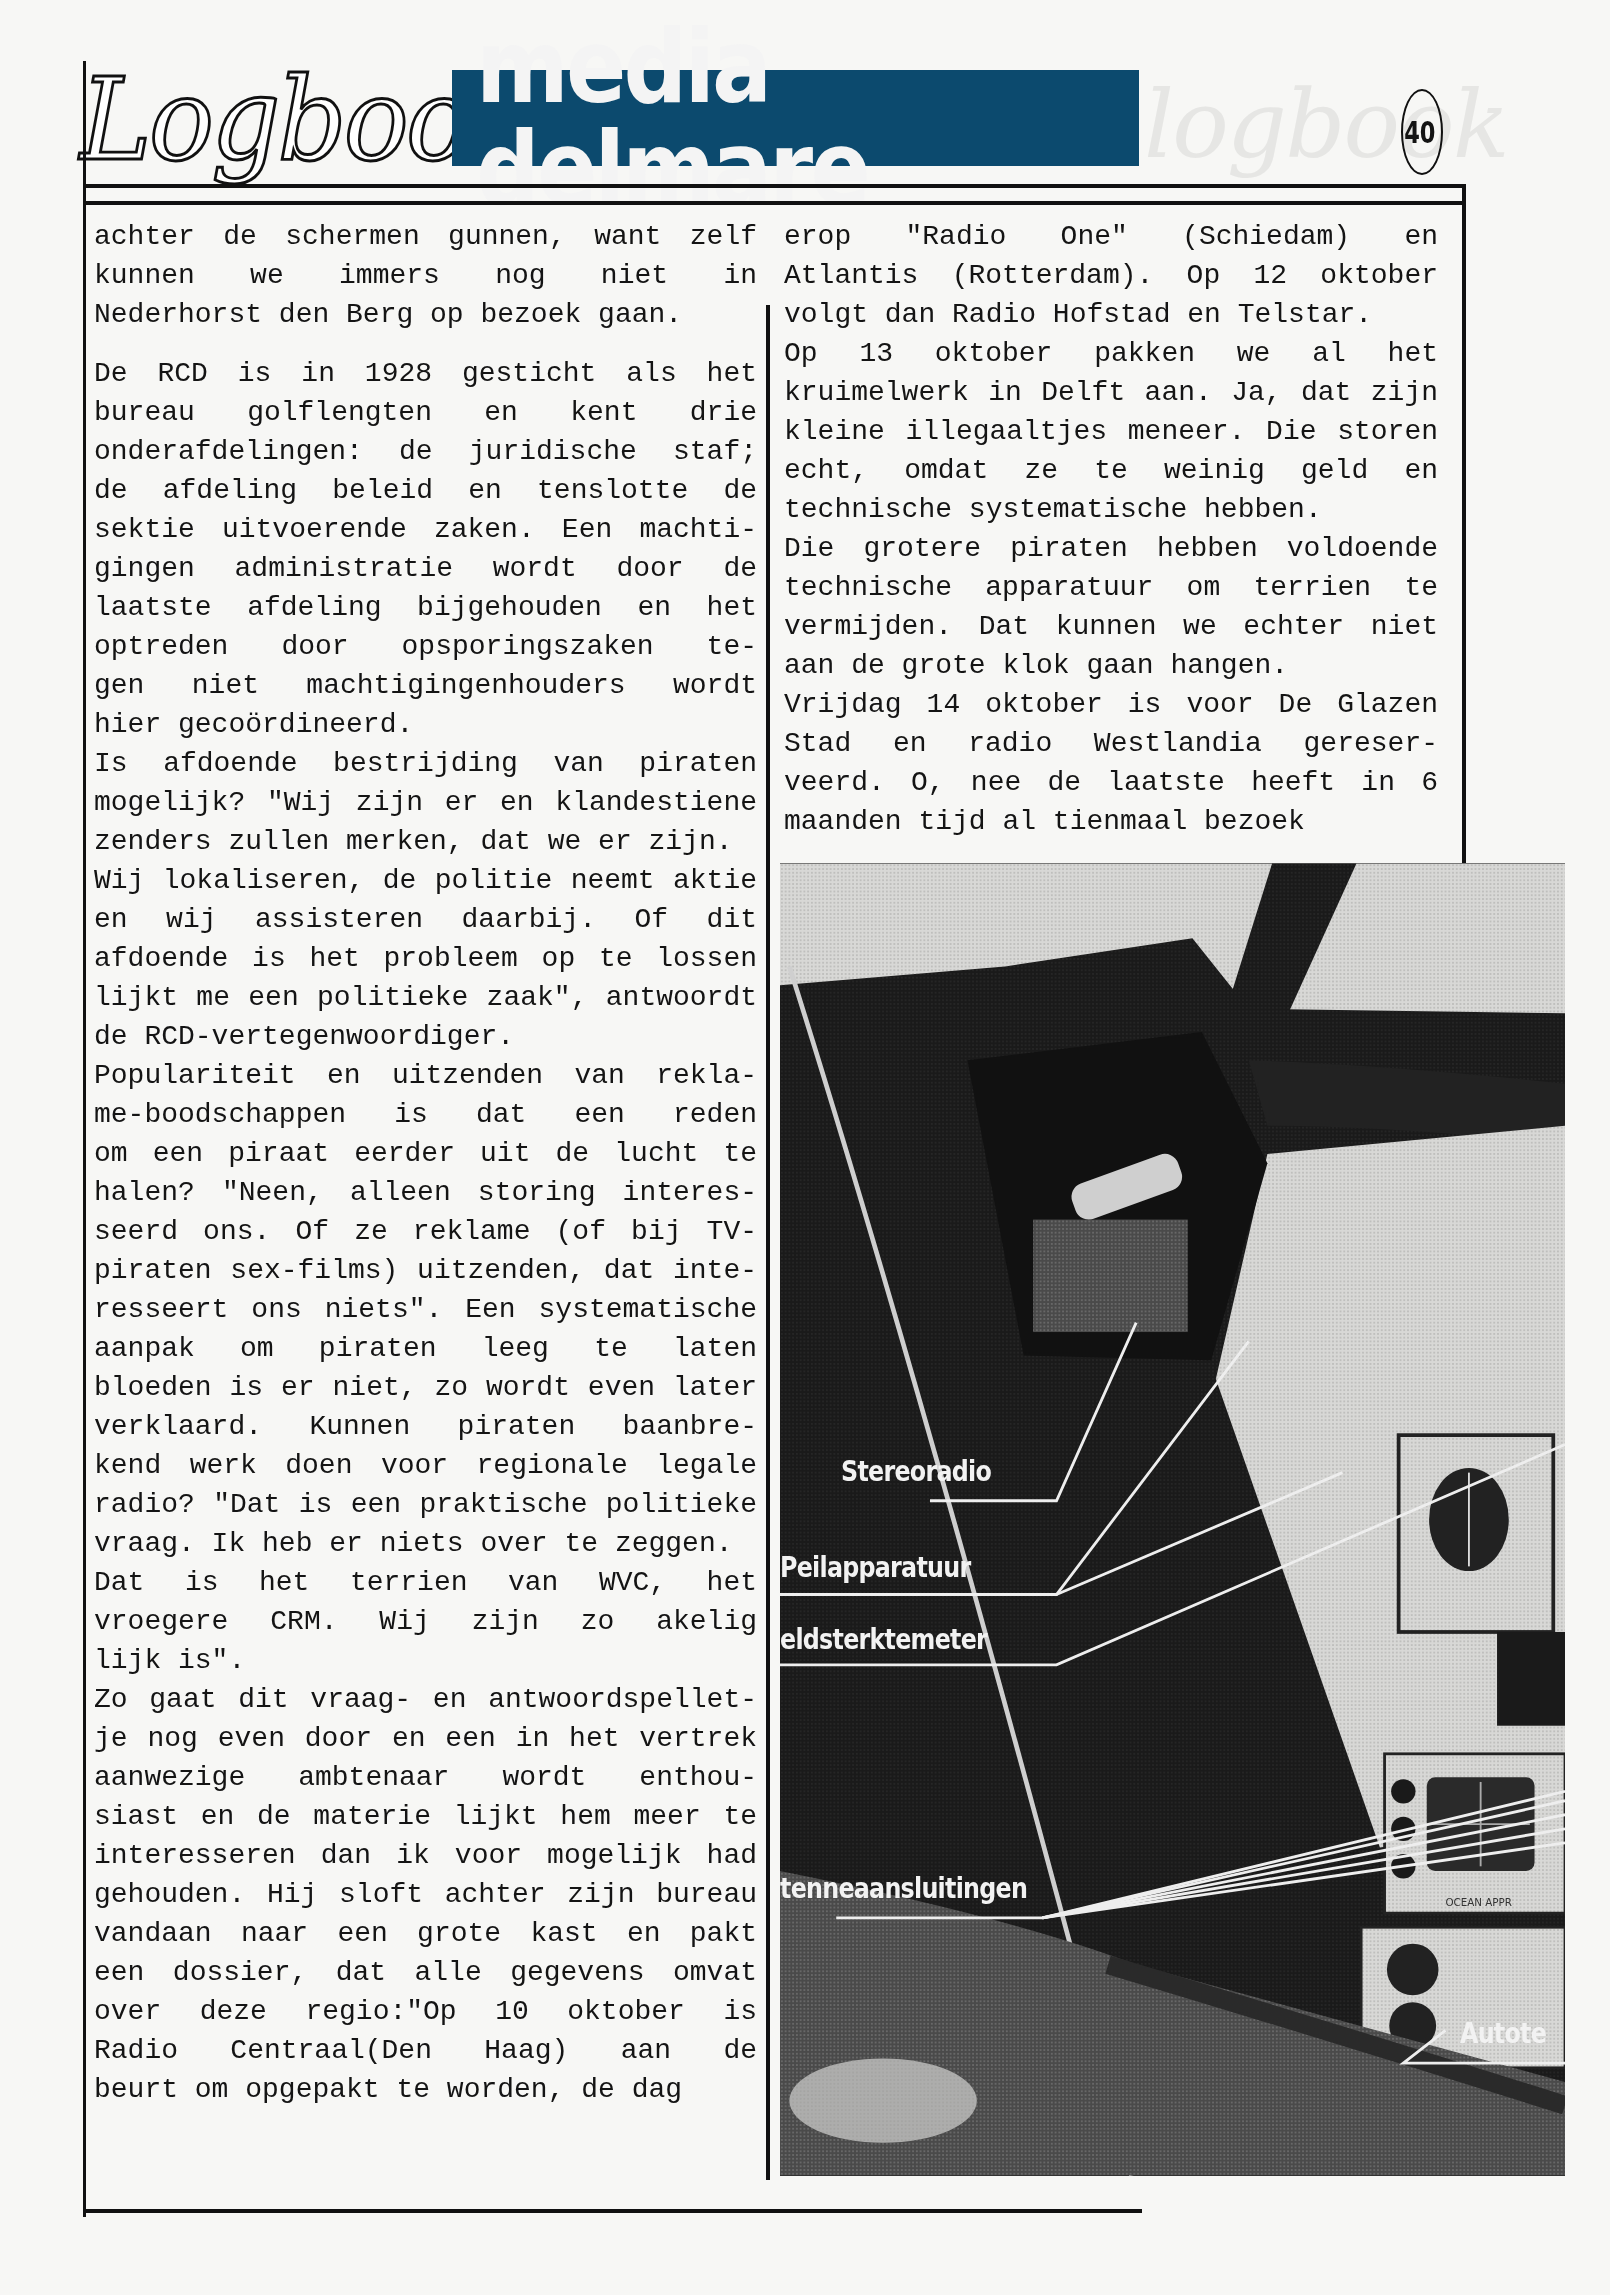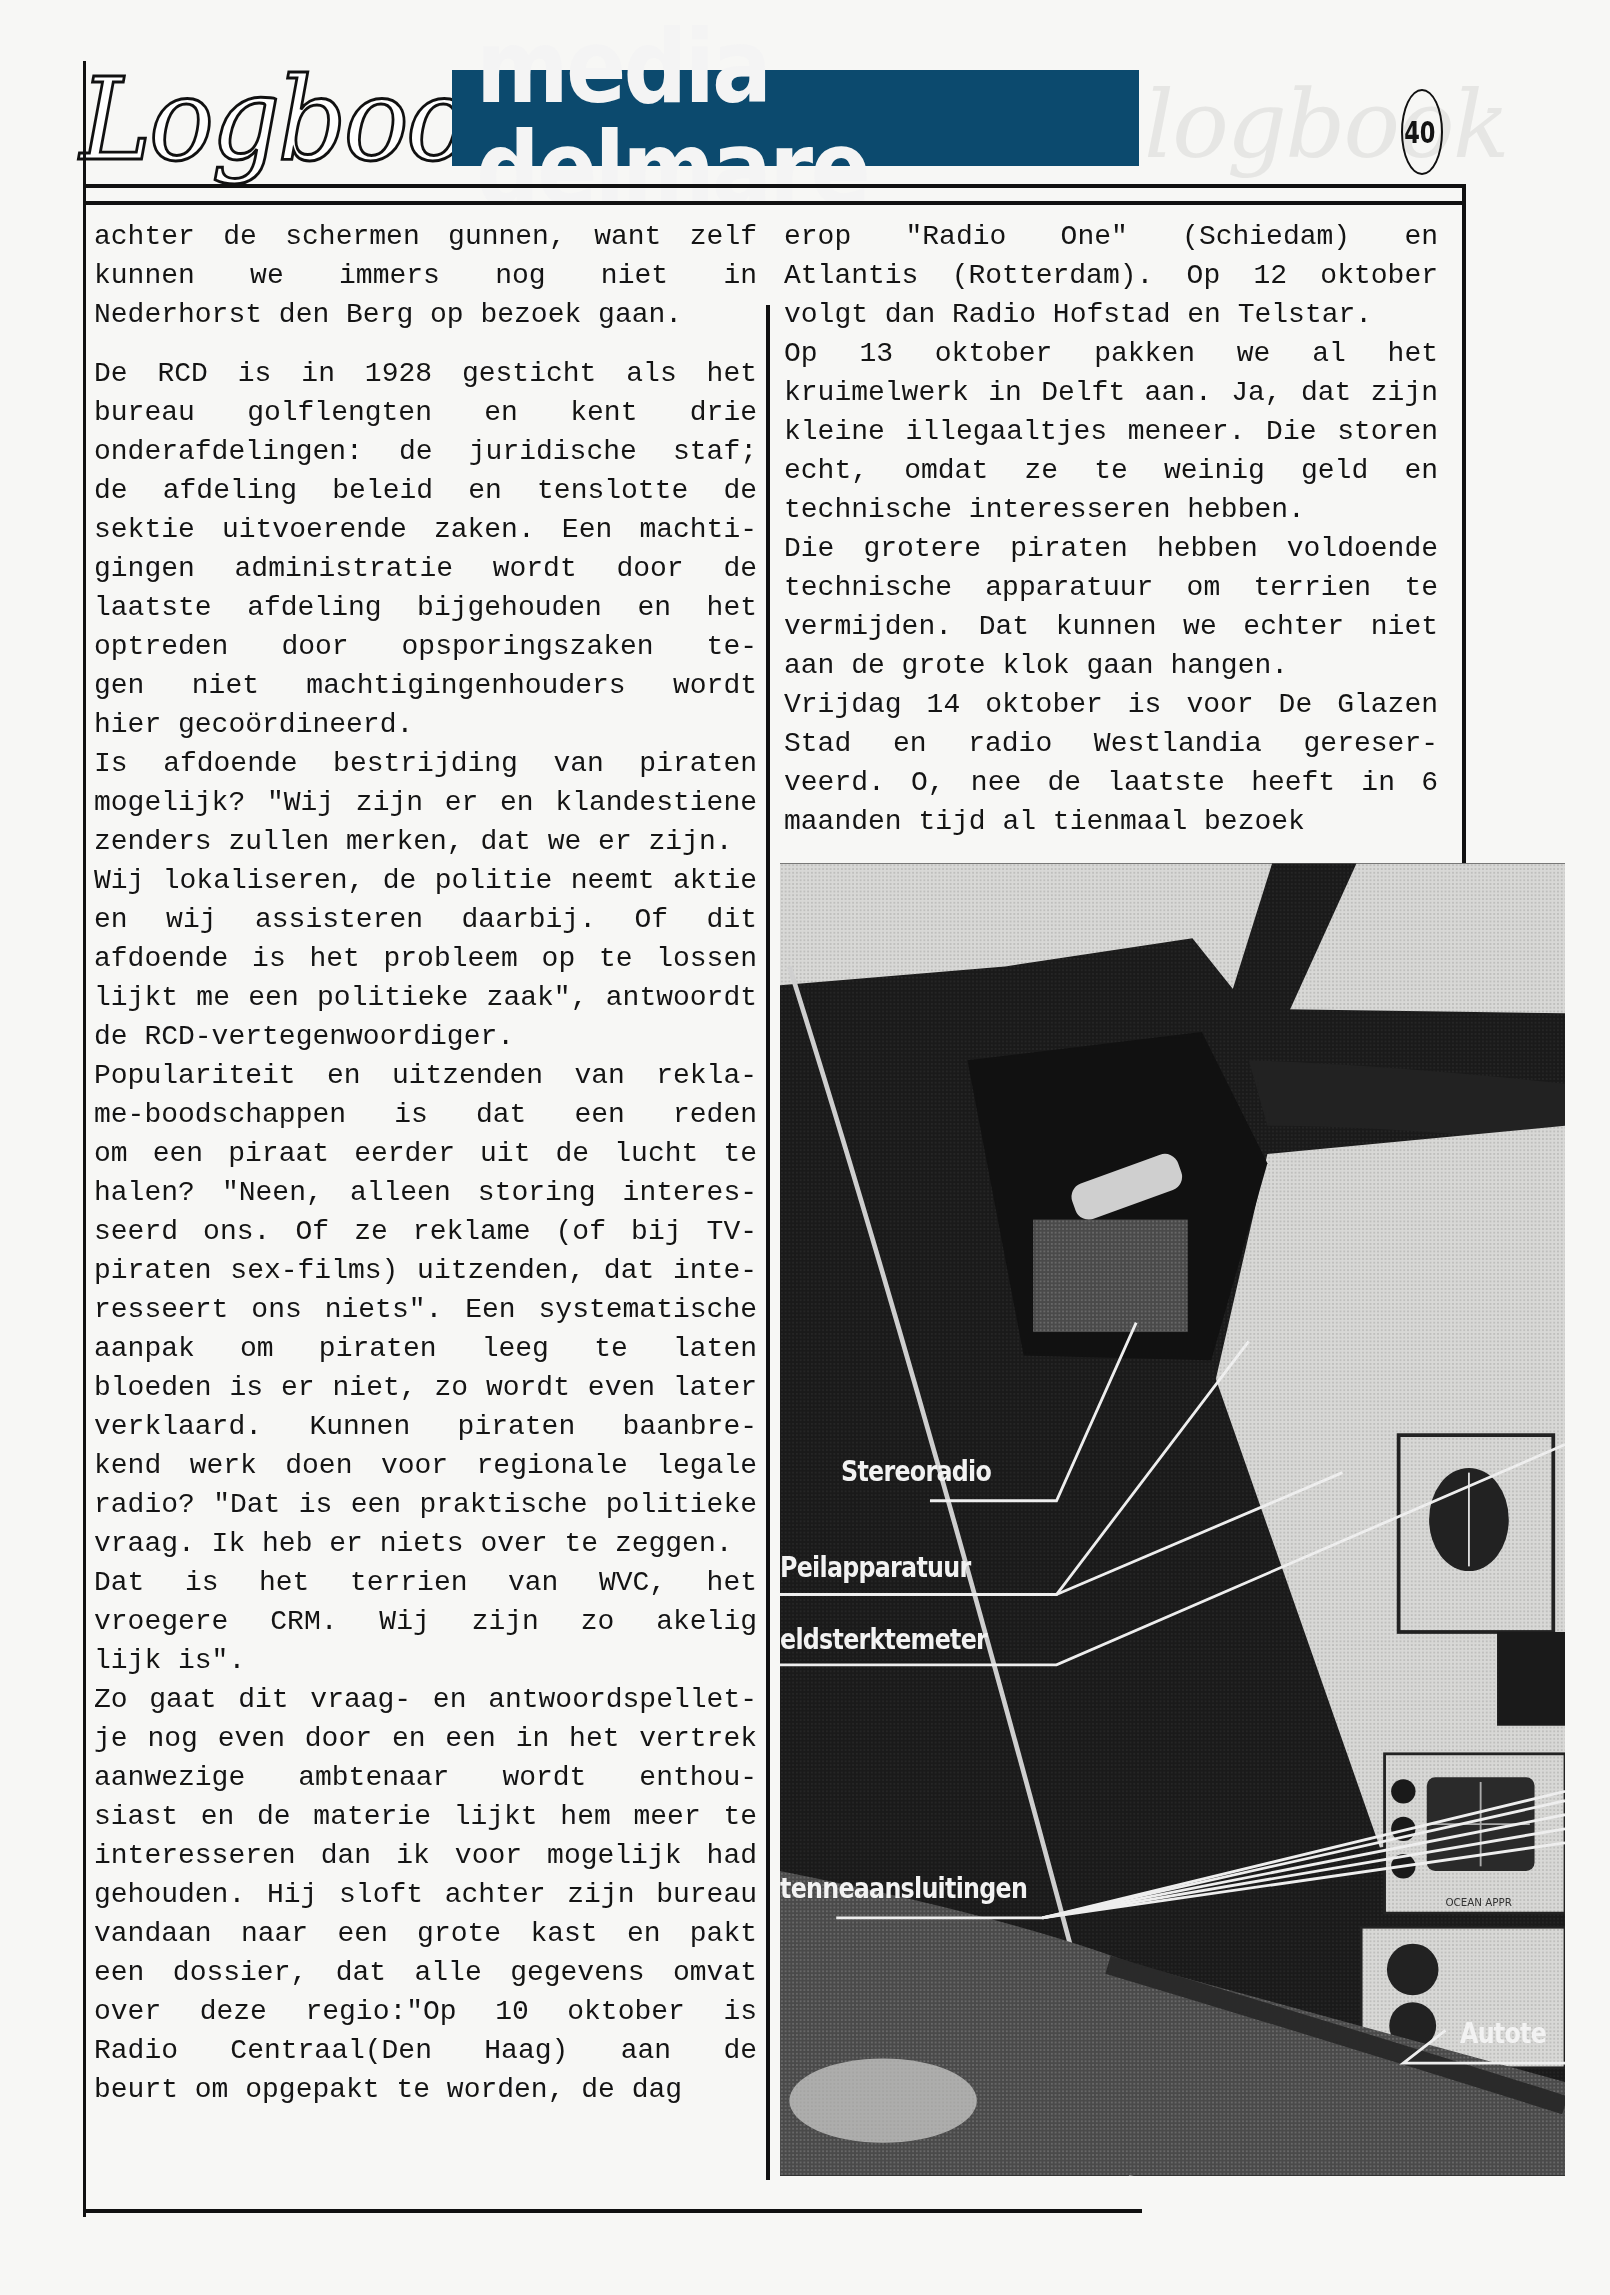--- a/index.html
+++ b/index.html
@@ -134,21 +134,21 @@
   </div>
 
 <div class="abs col col-right" id="right-col">
     <span class="line">erop "Radio One" (Schiedam) en</span>
     <span class="line">Atlantis (Rotterdam). Op 12 oktober</span>
     <span class="line last">volgt dan Radio Hofstad en Telstar.</span>
     <span class="line">Op 13 oktober pakken we al het</span>
     <span class="line">kruimelwerk in Delft aan. Ja, dat zijn</span>
     <span class="line">kleine illegaaltjes meneer. Die storen</span>
     <span class="line">echt, omdat ze te weinig geld en</span>
-    <span class="line last">technische interesseren hebben.</span>
+    <span class="line last">technische systematische hebben.</span>
     <span class="line">Die grotere piraten hebben voldoende</span>
     <span class="line">technische apparatuur om terrien te</span>
     <span class="line">vermijden. Dat kunnen we echter niet</span>
     <span class="line last">aan de grote klok gaan hangen.</span>
     <span class="line">Vrijdag 14 oktober is voor De Glazen</span>
     <span class="line">Stad en radio Westlandia gereser-</span>
     <span class="line">veerd. O, nee de laatste heeft in 6</span>
     <span class="line last">maanden tijd al tienmaal bezoek</span>
   </div>
 

